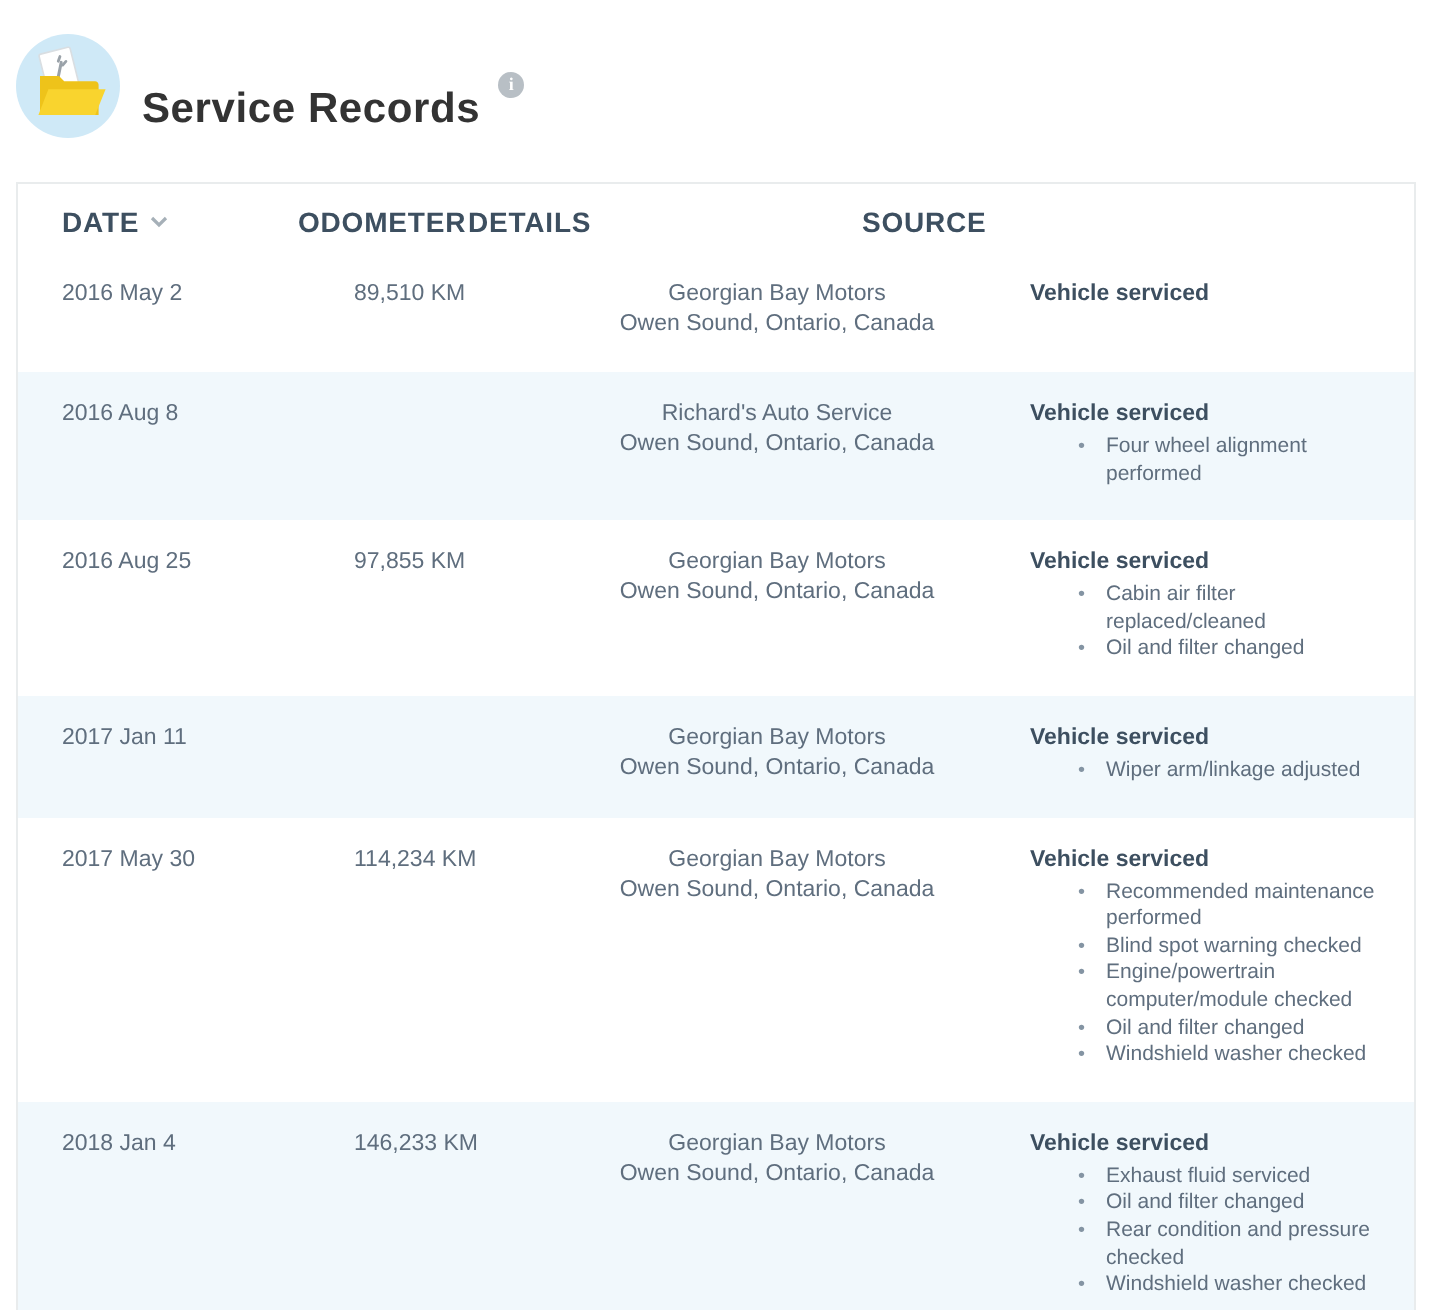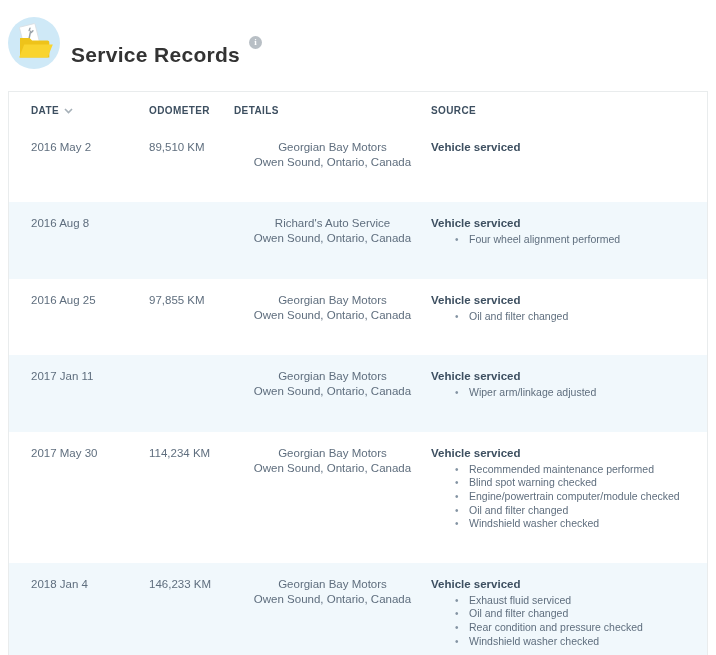--- a/index.html
+++ b/index.html
@@ -49,28 +49,28 @@
   }
   .thead,.tr{
     display:grid;
     grid-template-columns:118px 85px 197px 1fr;
     padding-left:22px;padding-right:14px;
   }
   .thead{
     height:34px;align-items:center;padding-top:3px;
   }
   .th{
-    font-size:10px;font-weight:700;letter-spacing:.4px;
+    font-size:14px;font-weight:700;letter-spacing:.4px;
     color:var(--heading-text);text-transform:uppercase;
     display:flex;align-items:center;gap:5px;
   }
   .th.sortable{cursor:pointer;}
   .chevron{width:9px;height:6px;margin-top:1px;}
   .chevron polyline{fill:none;stroke:var(--chevron-gray);stroke-width:1.6;}
-  .tr{padding-top:14px;padding-bottom:32px;}
+  .tr{padding-top:14px;padding-bottom:16px;gap:28px;}
   .tr.alt{background:var(--row-alt);}
   .td{font-size:11.5px;line-height:15px;color:var(--body-text);}
   .src-name,.src-loc{line-height:15px;text-align:center;}
   .det-title{
     font-size:11.5px;font-weight:700;color:var(--heading-text);
     line-height:14px;margin-bottom:3px;
   }
   .det-list{list-style:none;}
   .det-list li{
     position:relative;
@@ -147,20 +147,21 @@
   <div class="tr">
     <div class="td date">2016 Aug 25</div>
     <div class="td odo">97,855 KM</div>
     <div class="td src">
       <div class="src-name">Georgian Bay Motors</div>
       <div class="src-loc">Owen Sound, Ontario, Canada</div>
     </div>
     <div class="td det">
       <div class="det-title">Vehicle serviced</div>
       <ul class="det-list">
+            <li>Cabin air filter replaced/cleaned</li>
             <li>Oil and filter changed</li>
           </ul>
     </div>
   </div>
 
   <div class="tr alt">
     <div class="td date">2017 Jan 11</div>
     <div class="td odo"></div>
     <div class="td src">
       <div class="src-name">Georgian Bay Motors</div>

